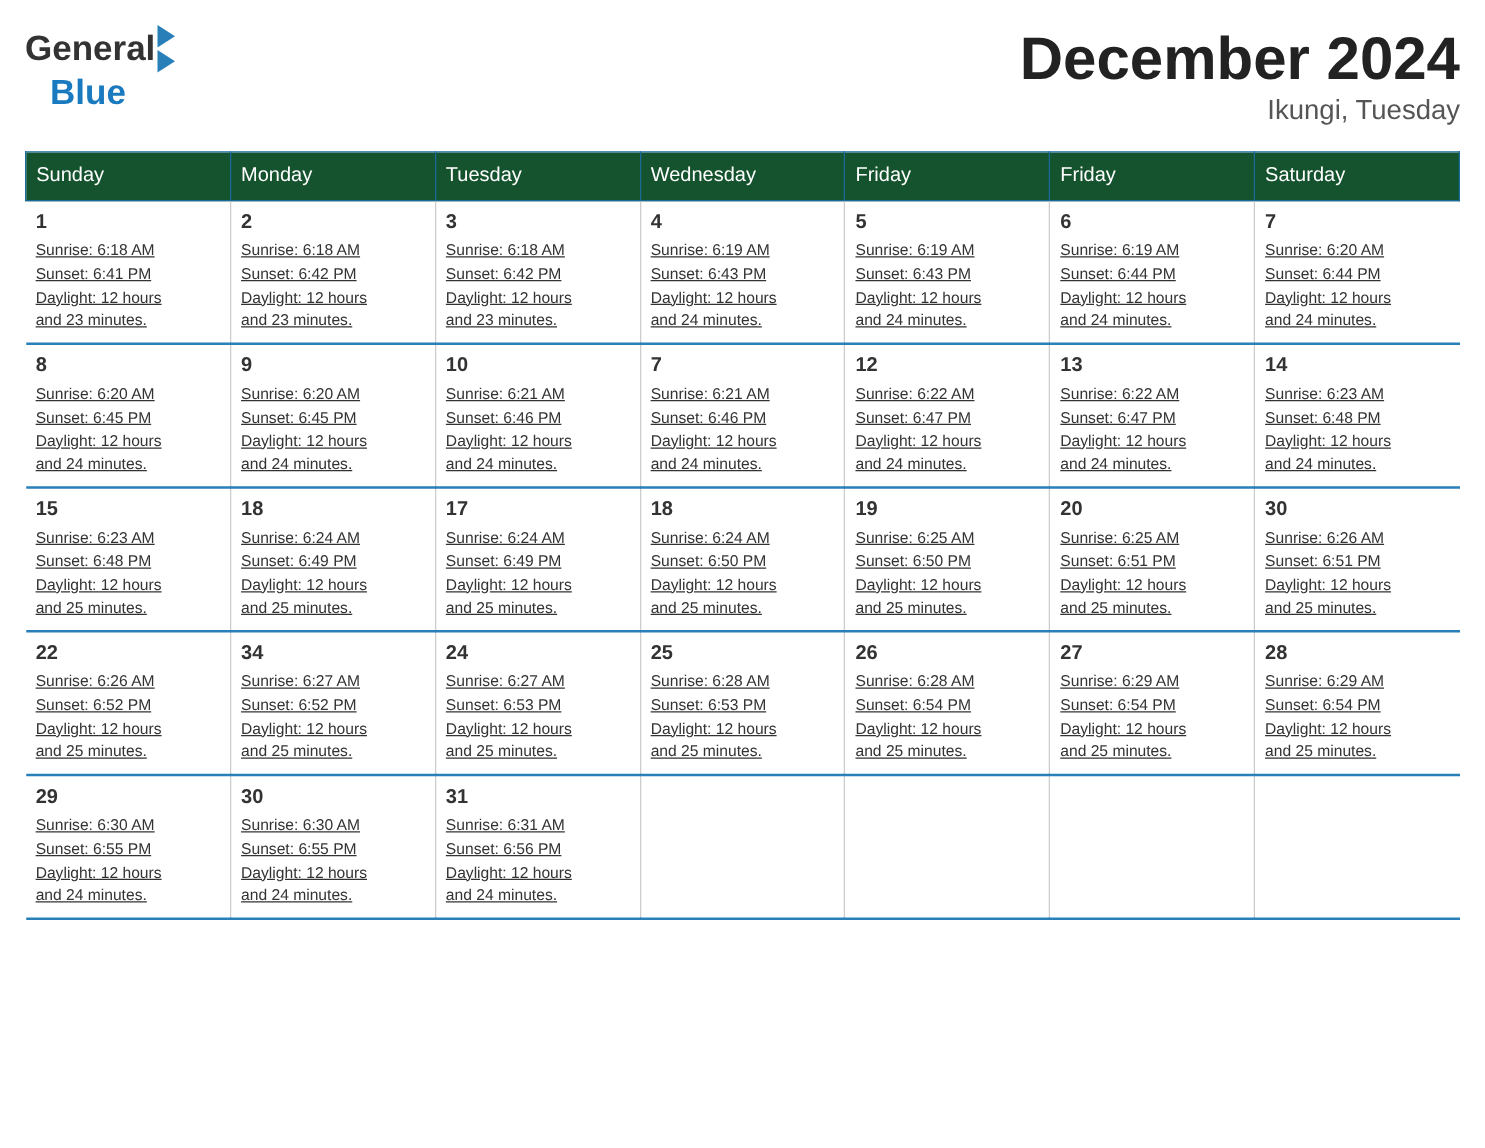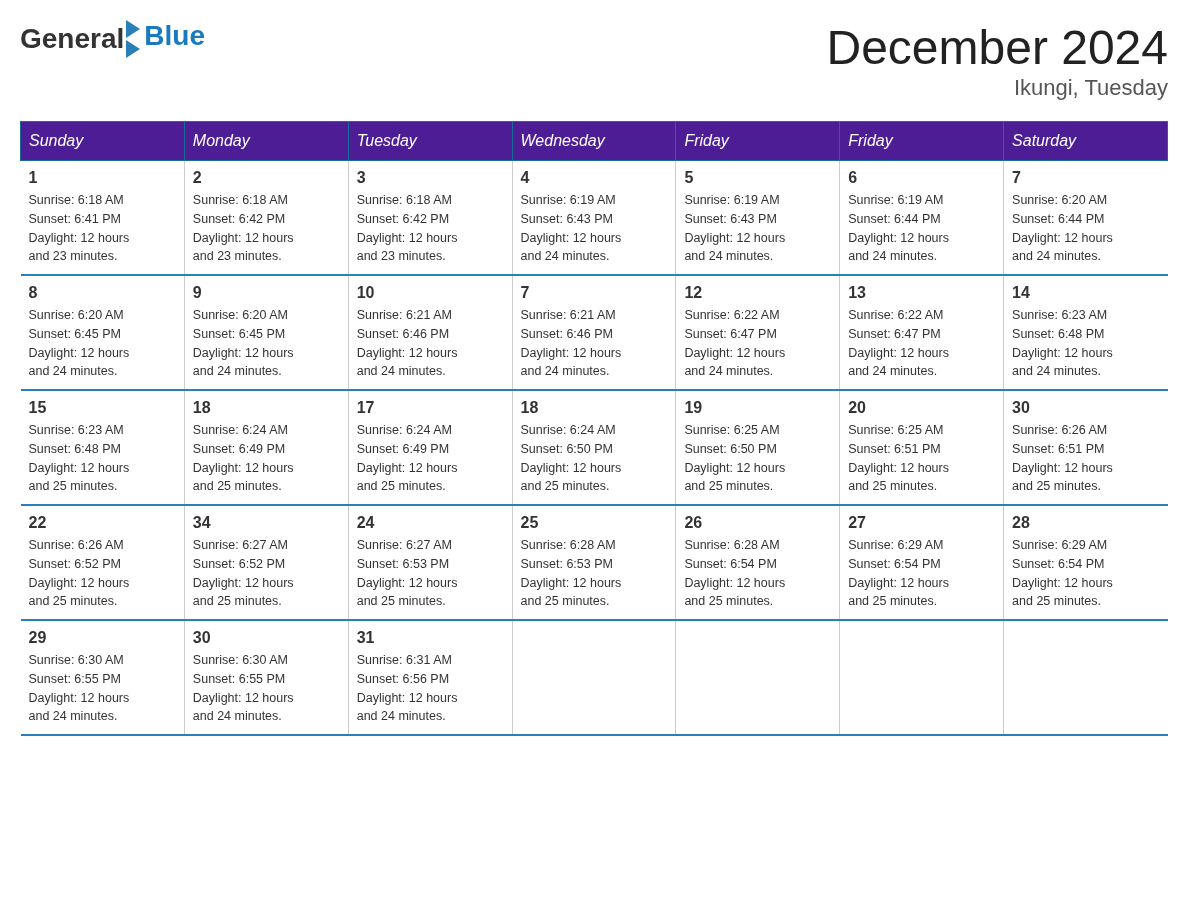--- a/index.html
+++ b/index.html
@@ -28,35 +28,34 @@
     .logo-text-blue {
       font-size: 28px;
       font-weight: bold;
       color: #1a7abf;
     }
     .title-section {
       text-align: right;
     }
     .month-title {
       font-size: 48px;
-      font-weight: normal;
+      font-weight: bold;
       color: #222;
     }
     .location {
       font-size: 22px;
       color: #555;
     }
     table {
       width: 100%;
       border-collapse: collapse;
     }
     thead tr {
-      background-color: #4c1d95;
+      background-color: #14532d;
       color: #fff;
-      font-style: italic;
     }
     thead th {
       padding: 10px 8px;
       text-align: left;
       font-size: 16px;
       font-weight: normal;
       border: 1px solid #1a6a9a;
     }
     tbody tr {
       border-bottom: 2px solid #2980b9;
@@ -75,36 +74,37 @@
     }
     .day-num {
       font-size: 16px;
       font-weight: bold;
       display: block;
       margin-bottom: 4px;
     }
     .day-info {
       font-size: 12.5px;
       line-height: 1.5;
+      text-decoration: underline;
     }
   </style>
 </head>
 <body>
 
 <div class="header">
   <div class="logo">
-    <div style="display:flex; flex-direction:row; align-items:flex-start;">
+    <div style="display:flex; flex-direction:column; align-items:flex-start;">
       <div style="display:flex; align-items:center;">
         <span class="logo-text-general">General</span>
         <div style="display:flex; flex-direction:column; margin-left:2px;">
           <div style="width:0; height:0; border-left:14px solid #2980b9; border-top:9px solid transparent; border-bottom:9px solid transparent; margin-bottom:2px;"></div>
           <div style="width:0; height:0; border-left:14px solid #2980b9; border-top:9px solid transparent; border-bottom:9px solid transparent;"></div>
         </div>
       </div>
-      <span class="logo-text-blue" style="margin-left:4px;">Blue</span>
+      <span class="logo-text-blue" style="margin-left:20px;">Blue</span>
     </div>
   </div>
   <div class="title-section">
     <div class="month-title">December 2024</div>
     <div class="location">Ikungi, Tuesday</div>
   </div>
 </div>
 
 <table>
   <thead>

